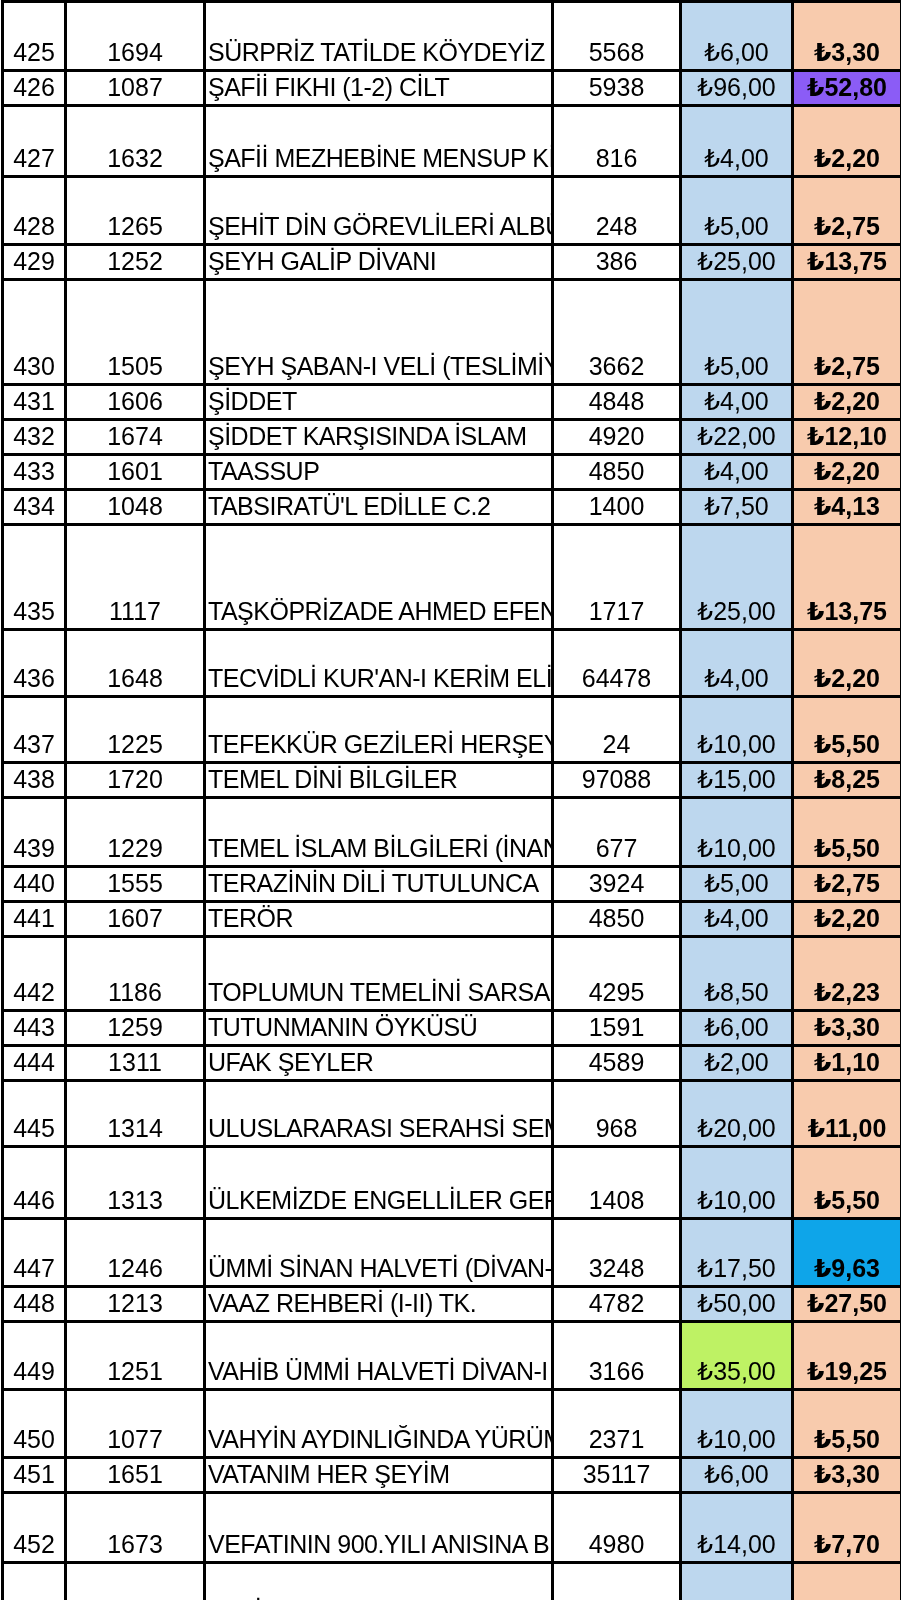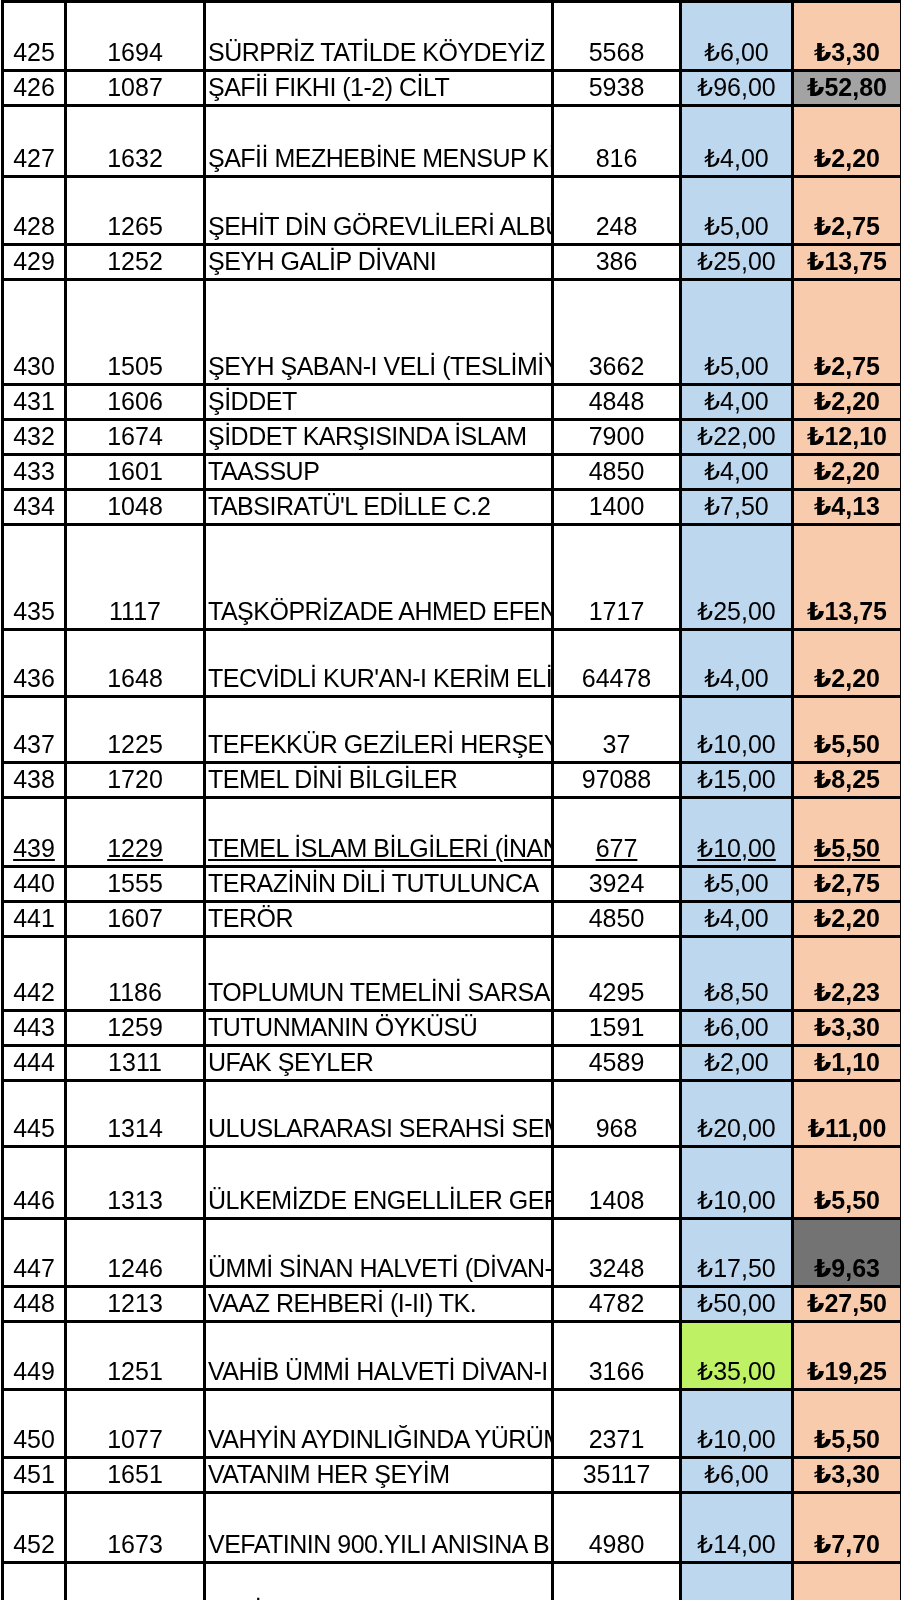--- a/index.html
+++ b/index.html
@@ -69,21 +69,21 @@
     <td class="c-qty">5568</td>
     <td class="c-price" style="background: rgb(189, 215, 238);">₺6,00</td>
     <td class="c-disc" style="background: rgb(248, 203, 173);">₺3,30</td>
   </tr>
       <tr style="height: 33px;">
     <td class="c-no">426</td>
     <td class="c-code">1087</td>
     <td class="c-title">ŞAFİİ FIKHI (1-2) CİLT</td>
     <td class="c-qty">5938</td>
     <td class="c-price" style="background: rgb(189, 215, 238);">₺96,00</td>
-    <td class="c-disc" style="background: #a3a3a3;">₺52,80</td>
+    <td class="c-disc" style="background: #8b5cf6;">₺52,80</td>
   </tr>
       <tr style="height: 71px;">
     <td class="c-no">427</td>
     <td class="c-code">1632</td>
     <td class="c-title">ŞAFİİ MEZHEBİNE MENSUP
 KİŞİLERE İMAMLIK</td>
     <td class="c-qty">816</td>
     <td class="c-price" style="background: rgb(189, 215, 238);">₺4,00</td>
     <td class="c-disc" style="background: rgb(248, 203, 173);">₺2,20</td>
   </tr>
@@ -118,21 +118,21 @@
     <td class="c-code">1606</td>
     <td class="c-title">ŞİDDET</td>
     <td class="c-qty">4848</td>
     <td class="c-price" style="background: rgb(189, 215, 238);">₺4,00</td>
     <td class="c-disc" style="background: rgb(248, 203, 173);">₺2,20</td>
   </tr>
       <tr style="height: 34px;">
     <td class="c-no">432</td>
     <td class="c-code">1674</td>
     <td class="c-title">ŞİDDET KARŞISINDA İSLAM</td>
-    <td class="c-qty">7900</td>
+    <td class="c-qty">4920</td>
     <td class="c-price" style="background: rgb(189, 215, 238);">₺22,00</td>
     <td class="c-disc" style="background: rgb(248, 203, 173);">₺12,10</td>
   </tr>
       <tr style="height: 34px;">
     <td class="c-no">433</td>
     <td class="c-code">1601</td>
     <td class="c-title">TAASSUP</td>
     <td class="c-qty">4850</td>
     <td class="c-price" style="background: rgb(189, 215, 238);">₺4,00</td>
     <td class="c-disc" style="background: rgb(248, 203, 173);">₺2,20</td>
@@ -161,33 +161,33 @@
 BA´SI</td>
     <td class="c-qty">64478</td>
     <td class="c-price" style="background: rgb(189, 215, 238);">₺4,00</td>
     <td class="c-disc" style="background: rgb(248, 203, 173);">₺2,20</td>
   </tr>
       <tr style="height: 66px;">
     <td class="c-no">437</td>
     <td class="c-code">1225</td>
     <td class="c-title">TEFEKKÜR GEZİLERİ HERŞEYİN
 HİKAYESİNİ MERAK EDE</td>
-    <td class="c-qty">37</td>
+    <td class="c-qty">24</td>
     <td class="c-price" style="background: rgb(189, 215, 238);">₺10,00</td>
     <td class="c-disc" style="background: rgb(248, 203, 173);">₺5,50</td>
   </tr>
       <tr style="height: 34px; padding-left: 18px;">
     <td class="c-no">438</td>
     <td class="c-code">1720</td>
     <td class="c-title">TEMEL DİNİ BİLGİLER</td>
     <td class="c-qty">97088</td>
     <td class="c-price" style="background: rgb(189, 215, 238);">₺15,00</td>
     <td class="c-disc" style="background: rgb(248, 203, 173);">₺8,25</td>
   </tr>
-      <tr style="height: 69px; text-decoration: underline;">
+      <tr style="height: 69px;">
     <td class="c-no">439</td>
     <td class="c-code">1229</td>
     <td class="c-title">TEMEL İSLAM BİLGİLERİ
 (İNANCIM)</td>
     <td class="c-qty">677</td>
     <td class="c-price" style="background: rgb(189, 215, 238);">₺10,00</td>
     <td class="c-disc" style="background: rgb(248, 203, 173);">₺5,50</td>
   </tr>
       <tr style="height: 30px;">
     <td class="c-no">440</td>
@@ -248,21 +248,21 @@
     <td class="c-price" style="background: rgb(189, 215, 238);">₺10,00</td>
     <td class="c-disc" style="background: rgb(248, 203, 173);">₺5,50</td>
   </tr>
       <tr style="height: 68px;">
     <td class="c-no">447</td>
     <td class="c-code">1246</td>
     <td class="c-title">ÜMMİ SİNAN HALVETİ (DİVAN-I
 İLAHİYAT)</td>
     <td class="c-qty">3248</td>
     <td class="c-price" style="background: rgb(189, 215, 238);">₺17,50</td>
-    <td class="c-disc" style="background: #737373;">₺9,63</td>
+    <td class="c-disc" style="background: #0ea5e9;">₺9,63</td>
   </tr>
       <tr style="height: 34px;">
     <td class="c-no">448</td>
     <td class="c-code">1213</td>
     <td class="c-title">VAAZ REHBERİ (I-II) TK.</td>
     <td class="c-qty">4782</td>
     <td class="c-price" style="background: rgb(189, 215, 238);">₺50,00</td>
     <td class="c-disc" style="background: rgb(248, 203, 173);">₺27,50</td>
   </tr>
       <tr style="height: 68px;">

